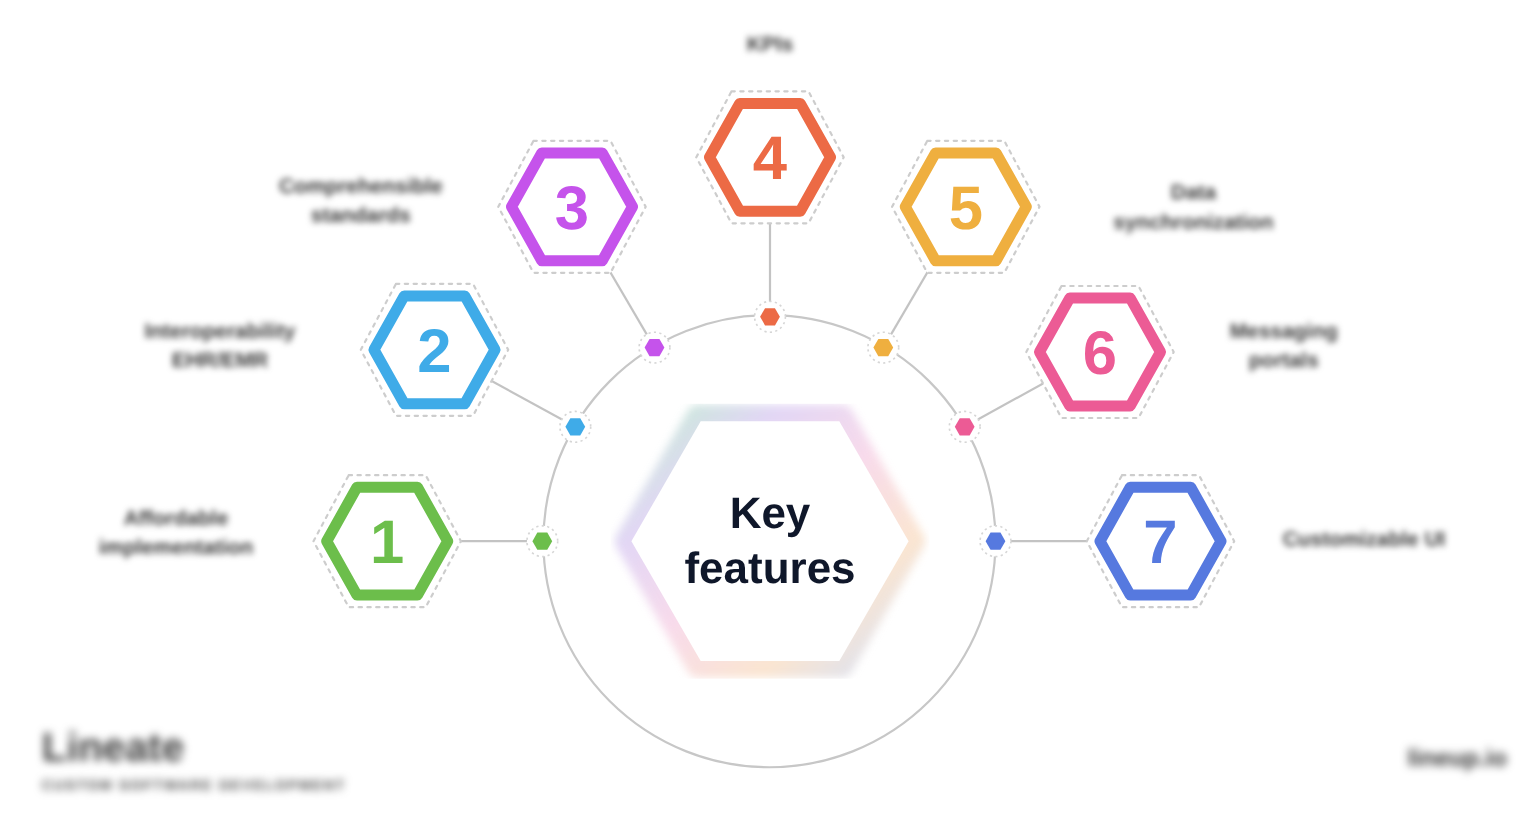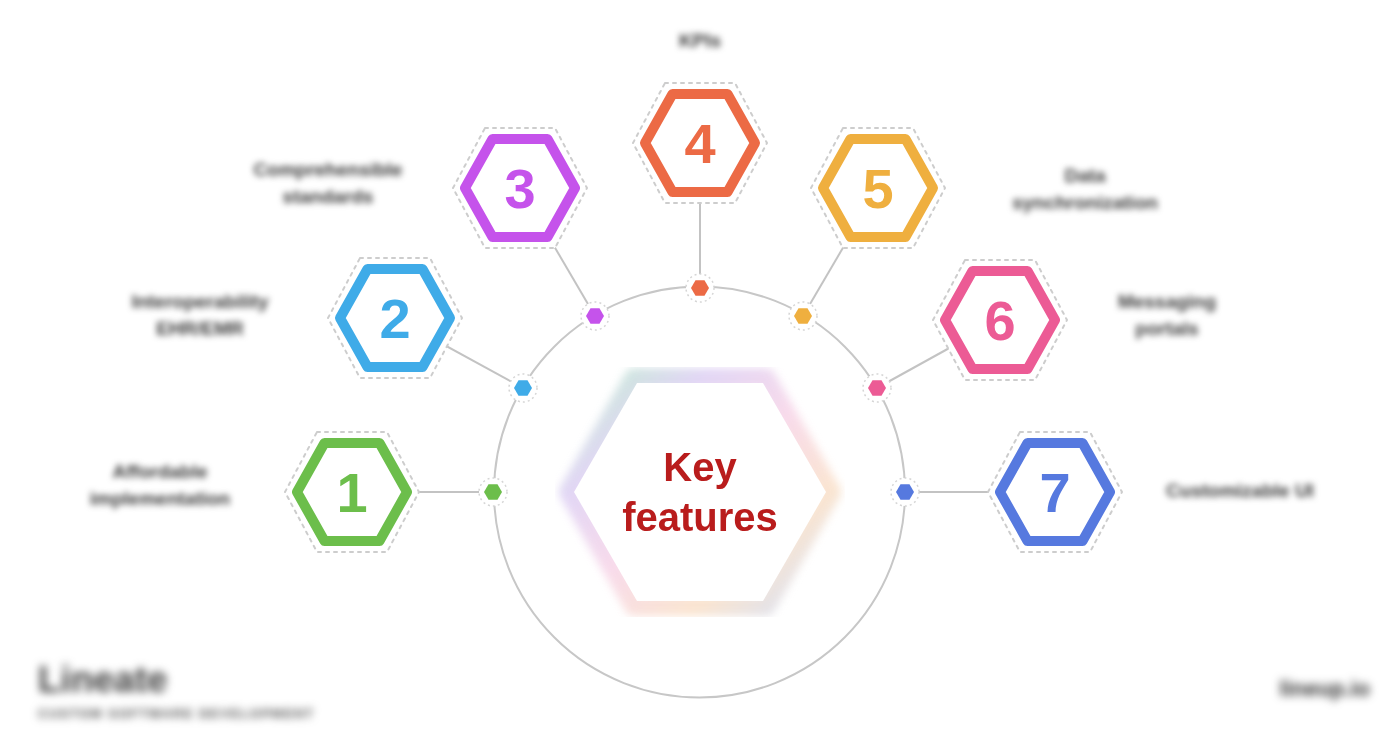--- a/index.html
+++ b/index.html
@@ -9,21 +9,21 @@
   }
   svg.bg{position:absolute;left:0;top:0;z-index:1;}
   .main-circle{fill:none;stroke:#c7c7c7;stroke-width:2;}
   .connector{stroke:#c3c3c3;stroke-width:2;}
 
   
   .center-hex{position:absolute;left:555px;top:367px;width:290px;height:250px;z-index:2;}
   .center-title{
     position:absolute;left:45px;top:0;width:200px;height:250px;z-index:3;
     display:flex;align-items:center;justify-content:center;text-align:center;
-    font-size:40px;font-weight:700;color:#b91c1c;line-height:1.25;
+    font-size:40px;font-weight:700;color:#0f172a;line-height:1.25;
   }
 
   
   .badge{position:absolute;width:140px;height:126px;z-index:4;}
   .badge svg{position:absolute;left:0;top:0;}
   .hex-outer{fill:#ffffff;stroke:#cdcdcd;stroke-width:2;stroke-dasharray:3 5;stroke-linejoin:round;stroke-linecap:round;}
   .hex-inner{fill:#ffffff;stroke-width:10;stroke-linejoin:round;}
   .num{
     position:absolute;left:0;top:0;width:140px;height:126px;
     display:flex;align-items:center;justify-content:center;

